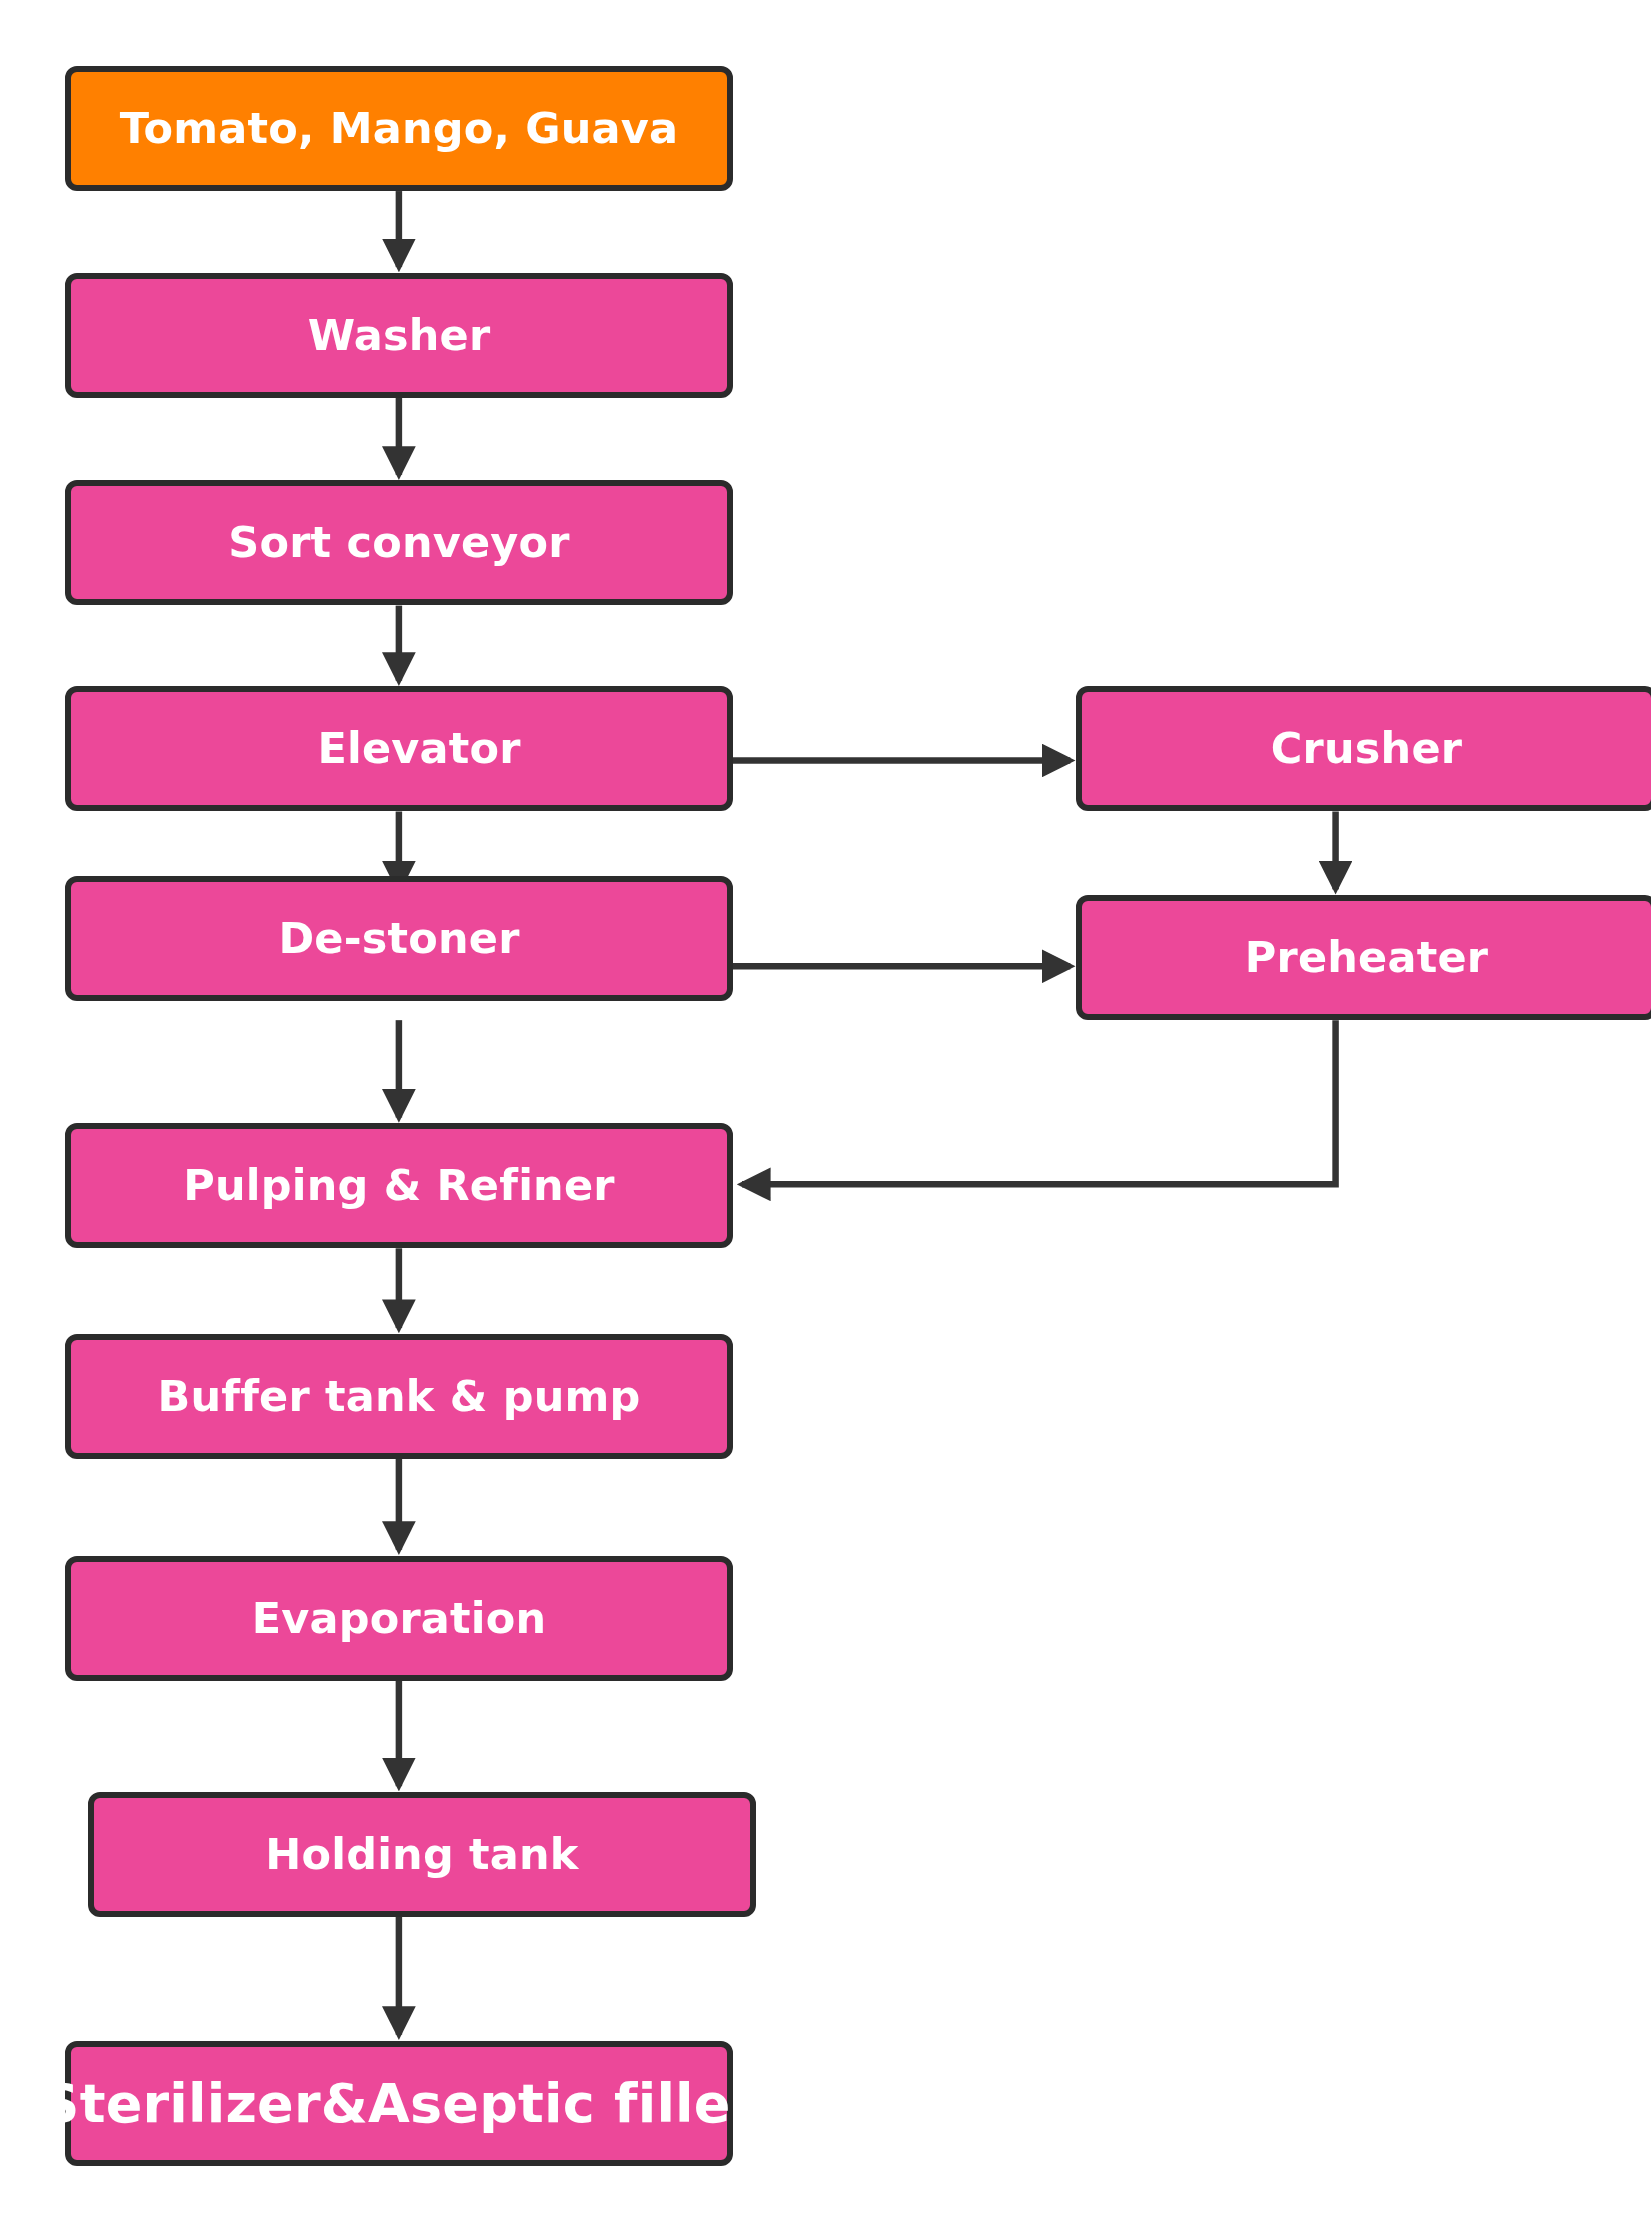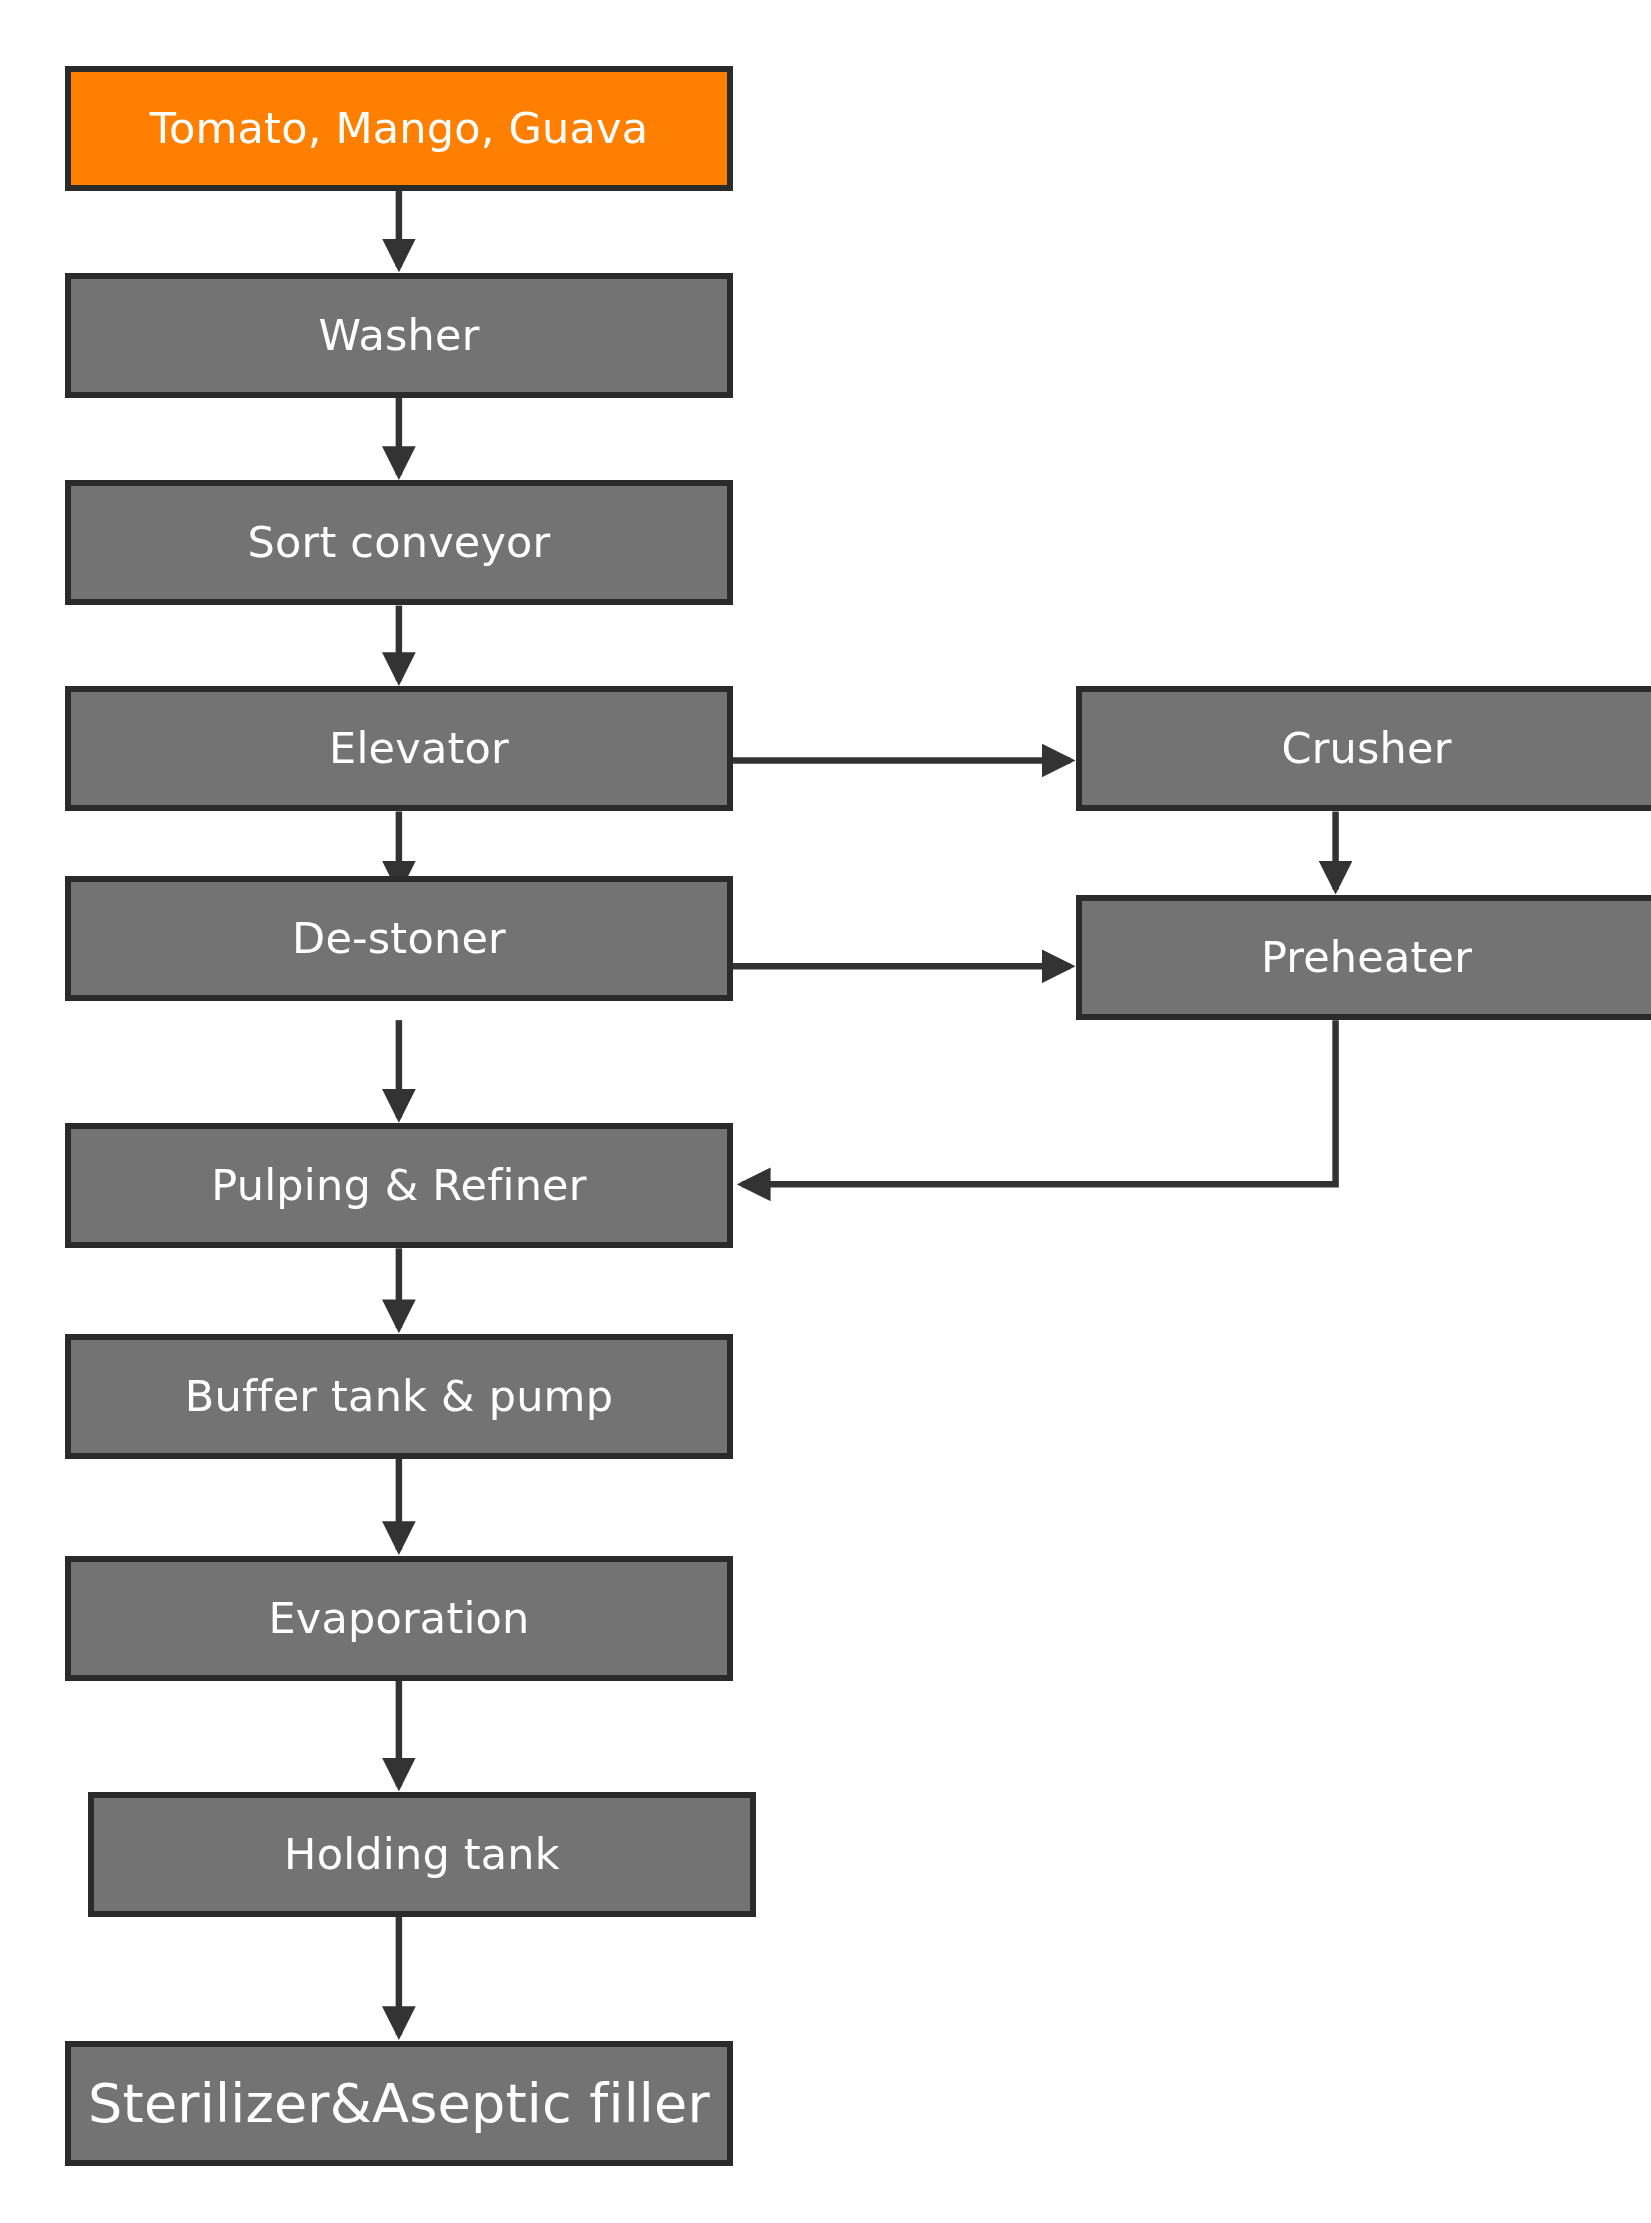--- a/index.html
+++ b/index.html
@@ -21,42 +21,42 @@
     position: absolute;
     left: 0;
     top: 0;
     width: 1651px;
     height: 2223px;
   }
   .node {
     position: absolute;
     box-sizing: border-box;
     border: 6.5px solid #2b2b2b;
-    border-radius: 0;
+    border-radius: 12px;
     display: flex;
     align-items: center;
     justify-content: center;
     text-align: center;
     color: #ffffff;
-    font-weight: normal;
+    font-weight: bold;
     letter-spacing: 0.2px;
     z-index: 5;
   }
   .node-label {
     display: block;
     line-height: 1.1;
     padding: 0 9.3px;
     white-space: nowrap;
   }
   
   .col-left  { left: 65px;   width: 668px; }
   .col-right { left: 1076px; width: 581px; }
   .node-h    { height: 125px; }
 
-  .fill-blue   { background: #737373; }
+  .fill-blue   { background: #ec4899; }
   .fill-orange { background: #ff8000; }
 
   .fs-lg { font-size: 43px; }
   .fs-md { font-size: 54px; }
 </style>
 </head>
 <body>
 
 <div id="canvas">
 

